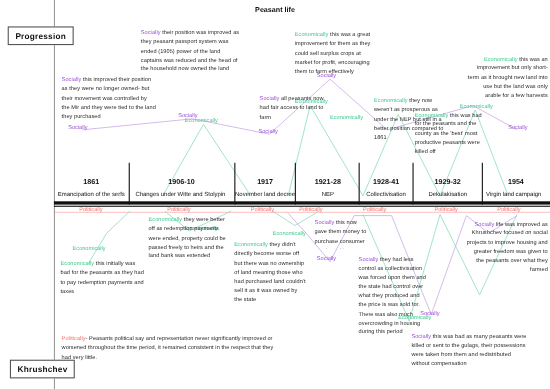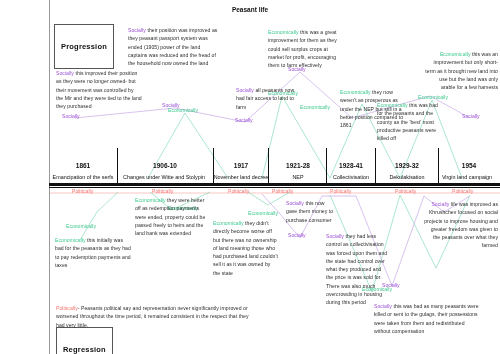--- a/index.html
+++ b/index.html
@@ -17,24 +17,23 @@
   .left-divider{
     position:absolute;left:49px;top:0;width:1px;height:354px;
     background:#9a9a9a;
   }
   .tag{
     position:absolute;
     border:1px solid #555;
     background:#fff;
     font-size:7.5px;
     font-weight:bold;
-    padding:17px 6px;
+    padding:3px 6px;
     letter-spacing:.2px;
     color:#111;
-    margin-left:47px;
   }
   #tag-progression{left:7px;top:24px;}
   #tag-regression{left:9px;top:327px;}
 
   
   .axis{
     position:absolute;left:49px;top:183px;width:451px;height:3px;
     background:#111;
   }
   .axis-thin{
@@ -83,21 +82,21 @@
   svg.lines path, svg.lines line{fill:none;}
 </style>
 </head>
 <body>
 
 <div class="canvas">
 
   <div class="left-divider"></div>
 
   <div class="tag" id="tag-progression">Progression</div>
-  <div class="tag" id="tag-regression">Regression</div>
+  <div class="tag" id="tag-regression">Khrushchev</div>
 
   <div class="title">Peasant life</div>
 
   <svg class="lines" viewBox="0 0 500 354">
 
     <path d="M75,118 L175,108 L245,122" stroke="#c9a7e8" stroke-width="0.7"></path>
     <path d="M245,122 L300,72 L352,118" stroke="#c9a7e8" stroke-width="0.7"></path>
     <path d="M352,118 L430,96 L470,118" stroke="#c9a7e8" stroke-width="0.7"></path>
 
     <path d="M148,178 L185,113 L228,178" stroke="#86dcb8" stroke-width="0.7"></path>

